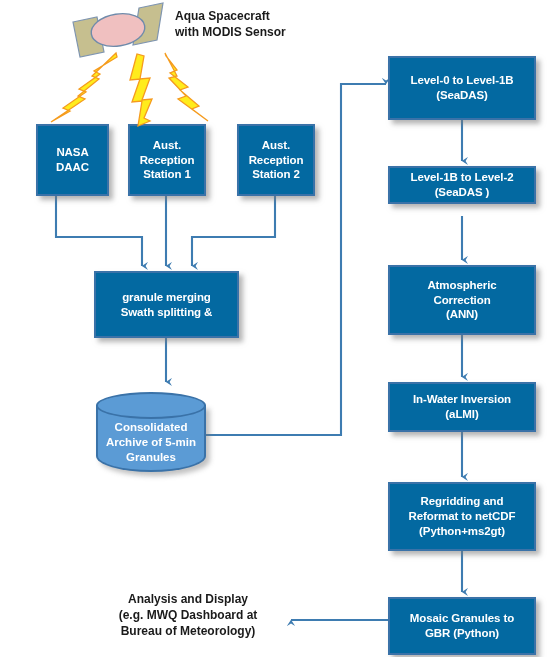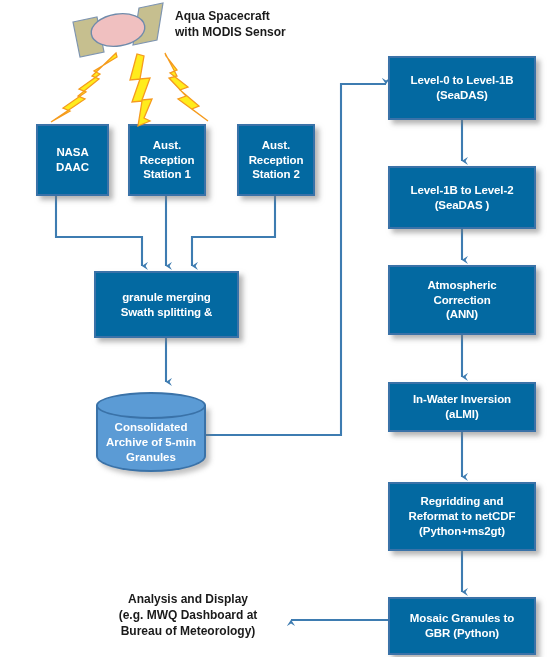--- a/index.html
+++ b/index.html
@@ -219,21 +219,21 @@
     </div>
   </div>
 
   <div class="node" style="left:388px; top:56px; width:148px; height:64px;">
     <div class="lines">
       <span>Level-0 to Level-1B</span>
       <span>(SeaDAS)</span>
     </div>
   </div>
 
-  <div class="node" style="left:388px; top:166px; width:148px; height:63px;">
+  <div class="node" style="left:388px; top:166px; width:148px; height:38px;">
     <div class="lines">
       <span>Level-1B to Level-2</span>
       <span>(SeaDAS )</span>
     </div>
   </div>
 
   <div class="node" style="left:388px; top:265px; width:148px; height:70px;">
     <div class="lines">
       <span>Atmospheric</span>
       <span>Correction</span>

